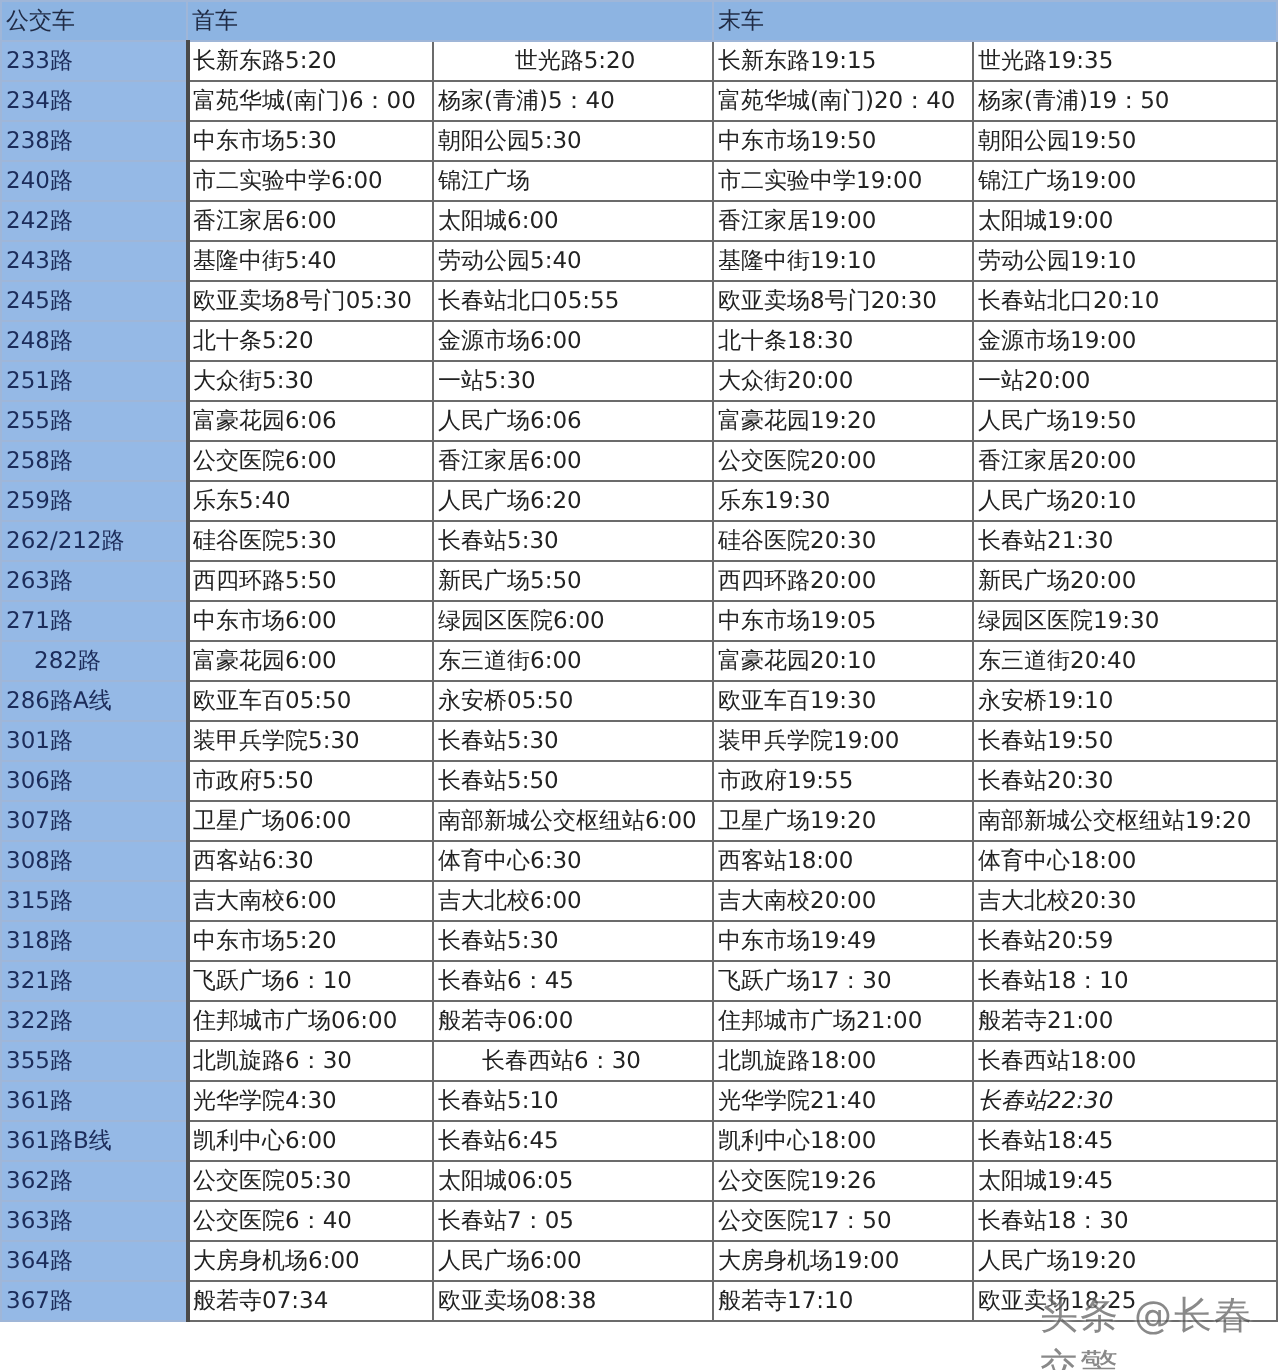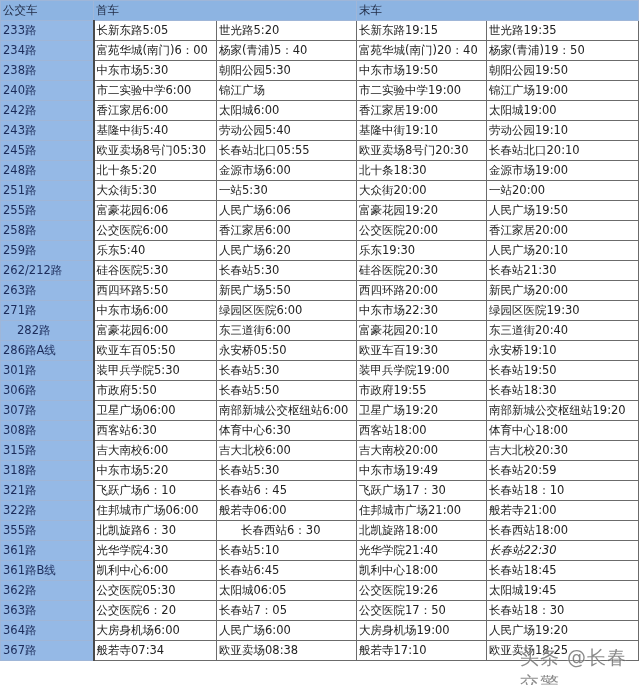--- a/index.html
+++ b/index.html
@@ -45,22 +45,22 @@
     <col style="width:152px">
   </colgroup>
   <tbody id="tbody">
     <tr class="head">
       <td>公交车</td>
       <td colspan="2">首车</td>
       <td colspan="2">末车</td>
     </tr>
   <tr>
         <td class="route" style="height: 19px; line-height: 19px;">233路</td>
-        <td style="height: 19px; line-height: 19px;">长新东路5:05</td>
-        <td style="height: 19px; line-height: 19px;">世光路5:20</td>
+        <td style="height: 19px; line-height: 19px;">长新东路5:20</td>
+        <td style="height: 19px; line-height: 19px; text-align: center;">世光路5:20</td>
         <td style="height: 19px; line-height: 19px;">长新东路19:15</td>
         <td style="height: 19px; line-height: 19px;">世光路19:35</td>
       </tr>
       <tr>
         <td class="route" style="height: 19px; line-height: 19px;">234路</td>
         <td style="height: 19px; line-height: 19px;">富苑华城(南门)6：00</td>
         <td style="height: 19px; line-height: 19px;">杨家(青浦)5：40</td>
         <td style="height: 19px; line-height: 19px;">富苑华城(南门)20：40</td>
         <td style="height: 19px; line-height: 19px;">杨家(青浦)19：50</td>
       </tr>
@@ -145,21 +145,21 @@
         <td class="route" style="height: 19px; line-height: 19px;">263路</td>
         <td style="height: 19px; line-height: 19px;">西四环路5:50</td>
         <td style="height: 19px; line-height: 19px;">新民广场5:50</td>
         <td style="height: 19px; line-height: 19px;">西四环路20:00</td>
         <td style="height: 19px; line-height: 19px;">新民广场20:00</td>
       </tr>
       <tr>
         <td class="route" style="height: 19px; line-height: 19px;">271路</td>
         <td style="height: 19px; line-height: 19px;">中东市场6:00</td>
         <td style="height: 19px; line-height: 19px;">绿园区医院6:00</td>
-        <td style="height: 19px; line-height: 19px;">中东市场22:30</td>
+        <td style="height: 19px; line-height: 19px;">中东市场19:05</td>
         <td style="height: 19px; line-height: 19px;">绿园区医院19:30</td>
       </tr>
       <tr>
         <td class="route" style="height: 19px; line-height: 19px; padding-left: 16px;">282路</td>
         <td style="height: 19px; line-height: 19px;">富豪花园6:00</td>
         <td style="height: 19px; line-height: 19px;">东三道街6:00</td>
         <td style="height: 19px; line-height: 19px;">富豪花园20:10</td>
         <td style="height: 19px; line-height: 19px;">东三道街20:40</td>
       </tr>
       <tr>
@@ -174,21 +174,21 @@
         <td style="height: 19px; line-height: 19px;">装甲兵学院5:30</td>
         <td style="height: 19px; line-height: 19px;">长春站5:30</td>
         <td style="height: 19px; line-height: 19px;">装甲兵学院19:00</td>
         <td style="height: 19px; line-height: 19px;">长春站19:50</td>
       </tr>
       <tr>
         <td class="route" style="height: 19px; line-height: 19px;">306路</td>
         <td style="height: 19px; line-height: 19px;">市政府5:50</td>
         <td style="height: 19px; line-height: 19px;">长春站5:50</td>
         <td style="height: 19px; line-height: 19px;">市政府19:55</td>
-        <td style="height: 19px; line-height: 19px;">长春站18:30</td>
+        <td style="height: 19px; line-height: 19px;">长春站20:30</td>
       </tr>
       <tr>
         <td class="route" style="height: 19px; line-height: 19px;">307路</td>
         <td style="height: 19px; line-height: 19px;">卫星广场06:00</td>
         <td style="height: 19px; line-height: 19px;">南部新城公交枢纽站6:00</td>
         <td style="height: 19px; line-height: 19px;">卫星广场19:20</td>
         <td style="height: 19px; line-height: 19px;">南部新城公交枢纽站19:20</td>
       </tr>
       <tr>
         <td class="route" style="height: 19px; line-height: 19px;">308路</td>
@@ -248,21 +248,21 @@
       </tr>
       <tr>
         <td class="route" style="height: 19px; line-height: 19px;">362路</td>
         <td style="height: 19px; line-height: 19px;">公交医院05:30</td>
         <td style="height: 19px; line-height: 19px;">太阳城06:05</td>
         <td style="height: 19px; line-height: 19px;">公交医院19:26</td>
         <td style="height: 19px; line-height: 19px;">太阳城19:45</td>
       </tr>
       <tr>
         <td class="route" style="height: 19px; line-height: 19px;">363路</td>
-        <td style="height: 19px; line-height: 19px;">公交医院6：20</td>
+        <td style="height: 19px; line-height: 19px;">公交医院6：40</td>
         <td style="height: 19px; line-height: 19px;">长春站7：05</td>
         <td style="height: 19px; line-height: 19px;">公交医院17：50</td>
         <td style="height: 19px; line-height: 19px;">长春站18：30</td>
       </tr>
       <tr>
         <td class="route" style="height: 19px; line-height: 19px;">364路</td>
         <td style="height: 19px; line-height: 19px; margin-top: 26px;">大房身机场6:00</td>
         <td style="height: 19px; line-height: 19px;">人民广场6:00</td>
         <td style="height: 19px; line-height: 19px;">大房身机场19:00</td>
         <td style="height: 19px; line-height: 19px;">人民广场19:20</td>

